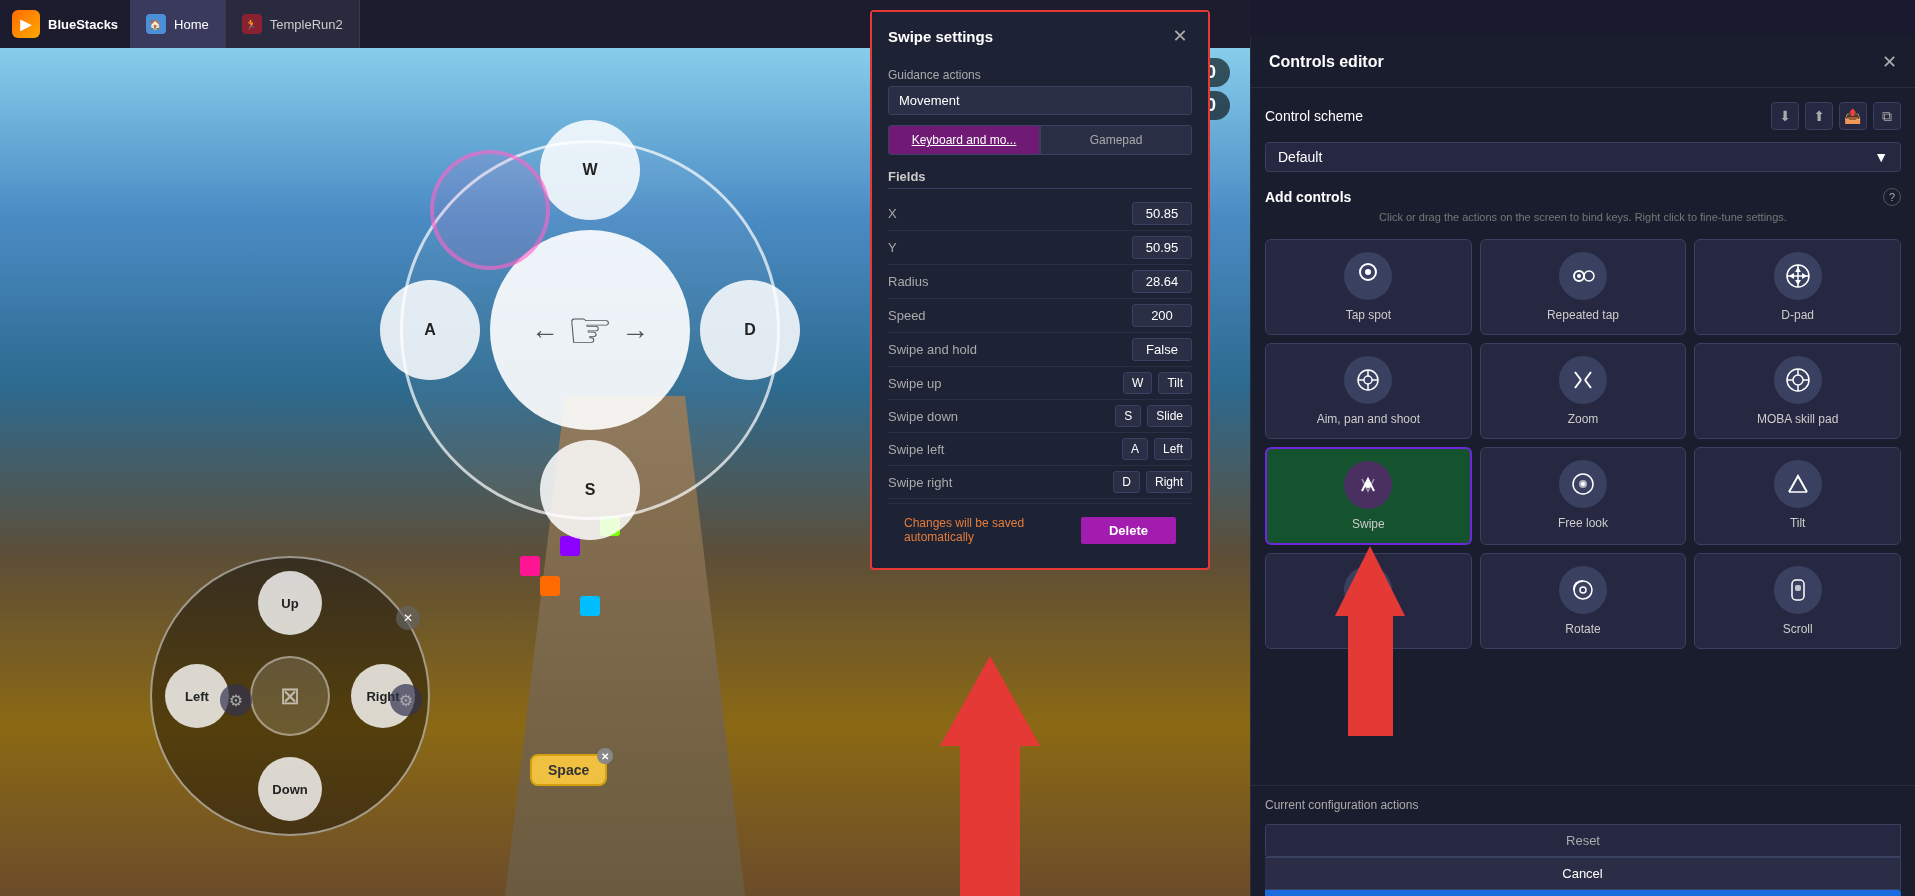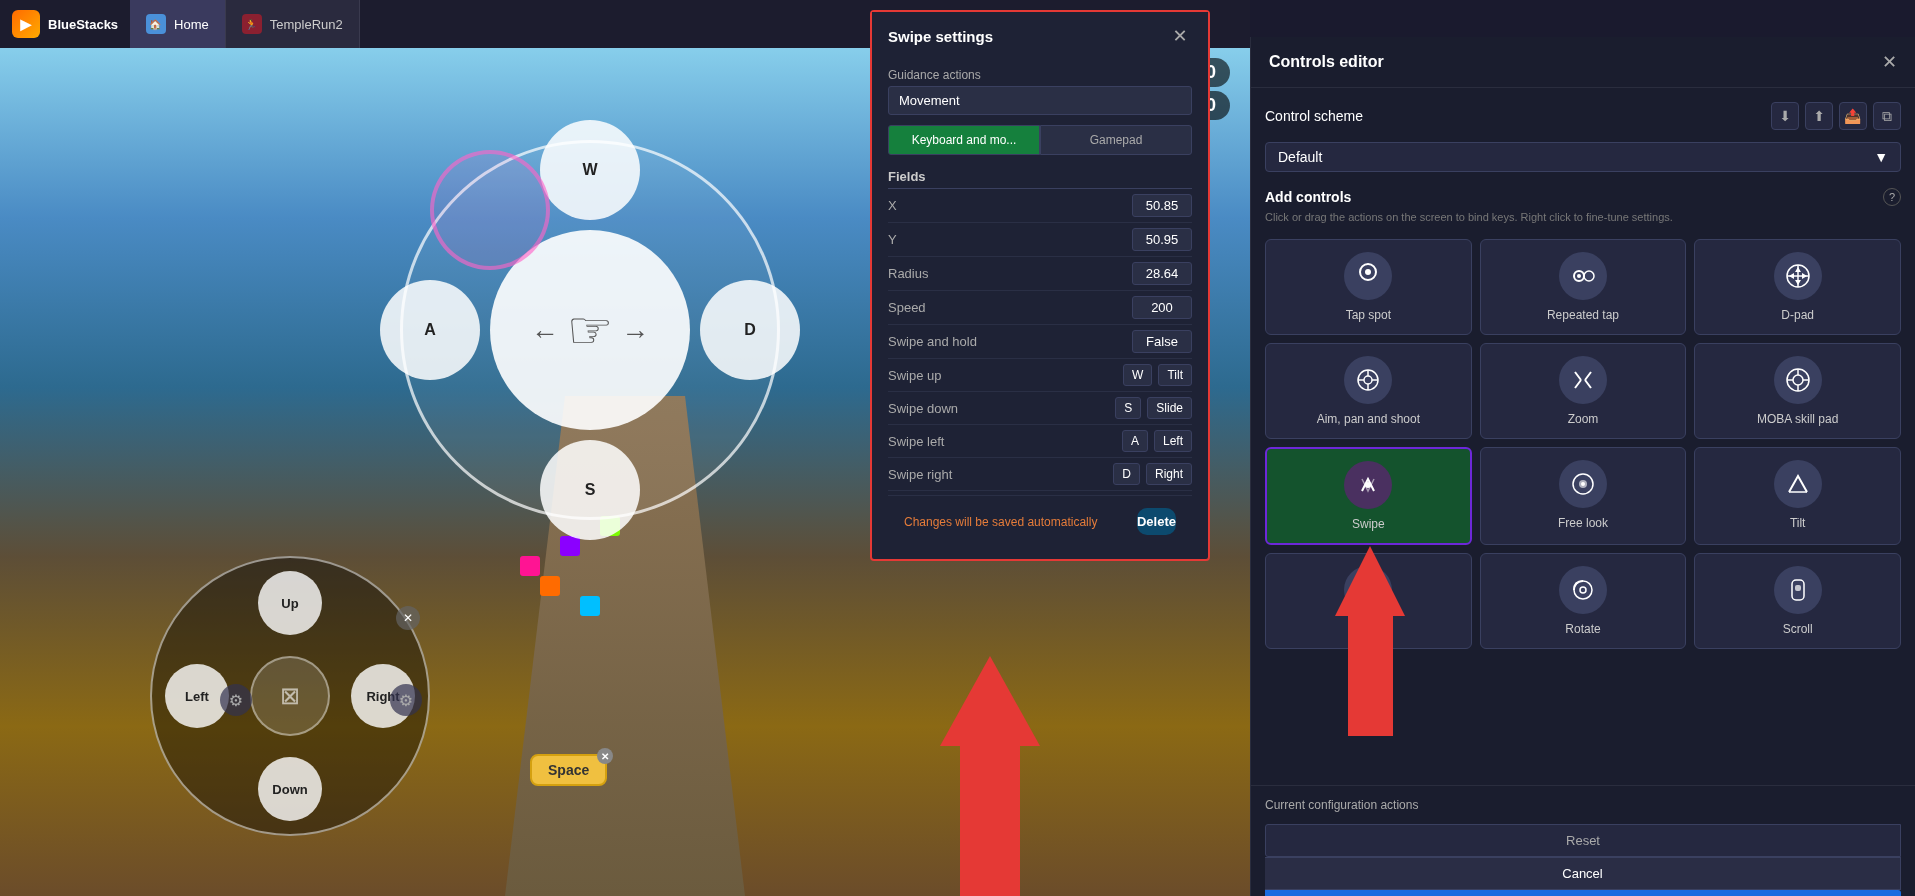--- a/index.html
+++ b/index.html
@@ -310,29 +310,31 @@
     .tab-btn {
       flex: 1;
       padding: 7px 10px;
       font-size: 12px;
       border: 1px solid #3a4060;
       background: #2a2f45;
       color: #aaa;
       cursor: pointer;
     }
     .tab-btn.active {
-      background: #15803d;
-      color: white;
+      background: #701a75;
+      color: white;
+      text-decoration: underline;
     }
     .tab-btn:first-child { border-radius: 3px 0 0 3px; }
     .tab-btn:last-child { border-radius: 0 3px 3px 0; }
     .fields-section-label {
       color: #ccc;
       font-size: 13px;
       font-weight: 600;
+      margin-bottom: 8px;
       padding-bottom: 4px;
       border-bottom: 1px solid #3a4060;
     }
     .field-row {
       display: flex;
       align-items: center;
       justify-content: space-between;
       padding: 5px 0;
       border-bottom: 1px solid #2a2f45;
     }
@@ -369,25 +371,25 @@
       justify-content: space-between;
       padding: 12px 16px 8px;
       border-top: 1px solid #2a2f45;
       margin-top: 4px;
     }
     .auto-save-text {
       color: #e57c3a;
       font-size: 12px;
     }
     .delete-btn {
-      background: #0c4a6e;
+      background: #a21caf;
       color: white;
       border: none;
-      border-radius: 10px;
-      padding: 6px 0;
+      border-radius: 2px;
+      padding: 6px 28px;
       font-size: 13px;
       font-weight: 600;
       cursor: pointer;
     }
 
     
     #controls-editor {
       flex: 0 0 665px;
       height: 896px;
       background: #1a1d2e;
@@ -475,20 +477,21 @@
       border: 1px solid #555;
       color: #aaa;
       display: flex; align-items: center; justify-content: center;
       font-size: 11px; cursor: pointer;
     }
     .ce-add-controls-desc {
       color: #777;
       font-size: 11px;
       margin-bottom: 14px;
       line-height: 1.4;
+      text-align: center;
     }
     .ce-controls-grid {
       display: grid;
       grid-template-columns: repeat(3, 1fr);
       gap: 8px;
       margin-bottom: 14px;
     }
     .ce-control-item {
       background: #252840;
       border: 1px solid #3a4060;

